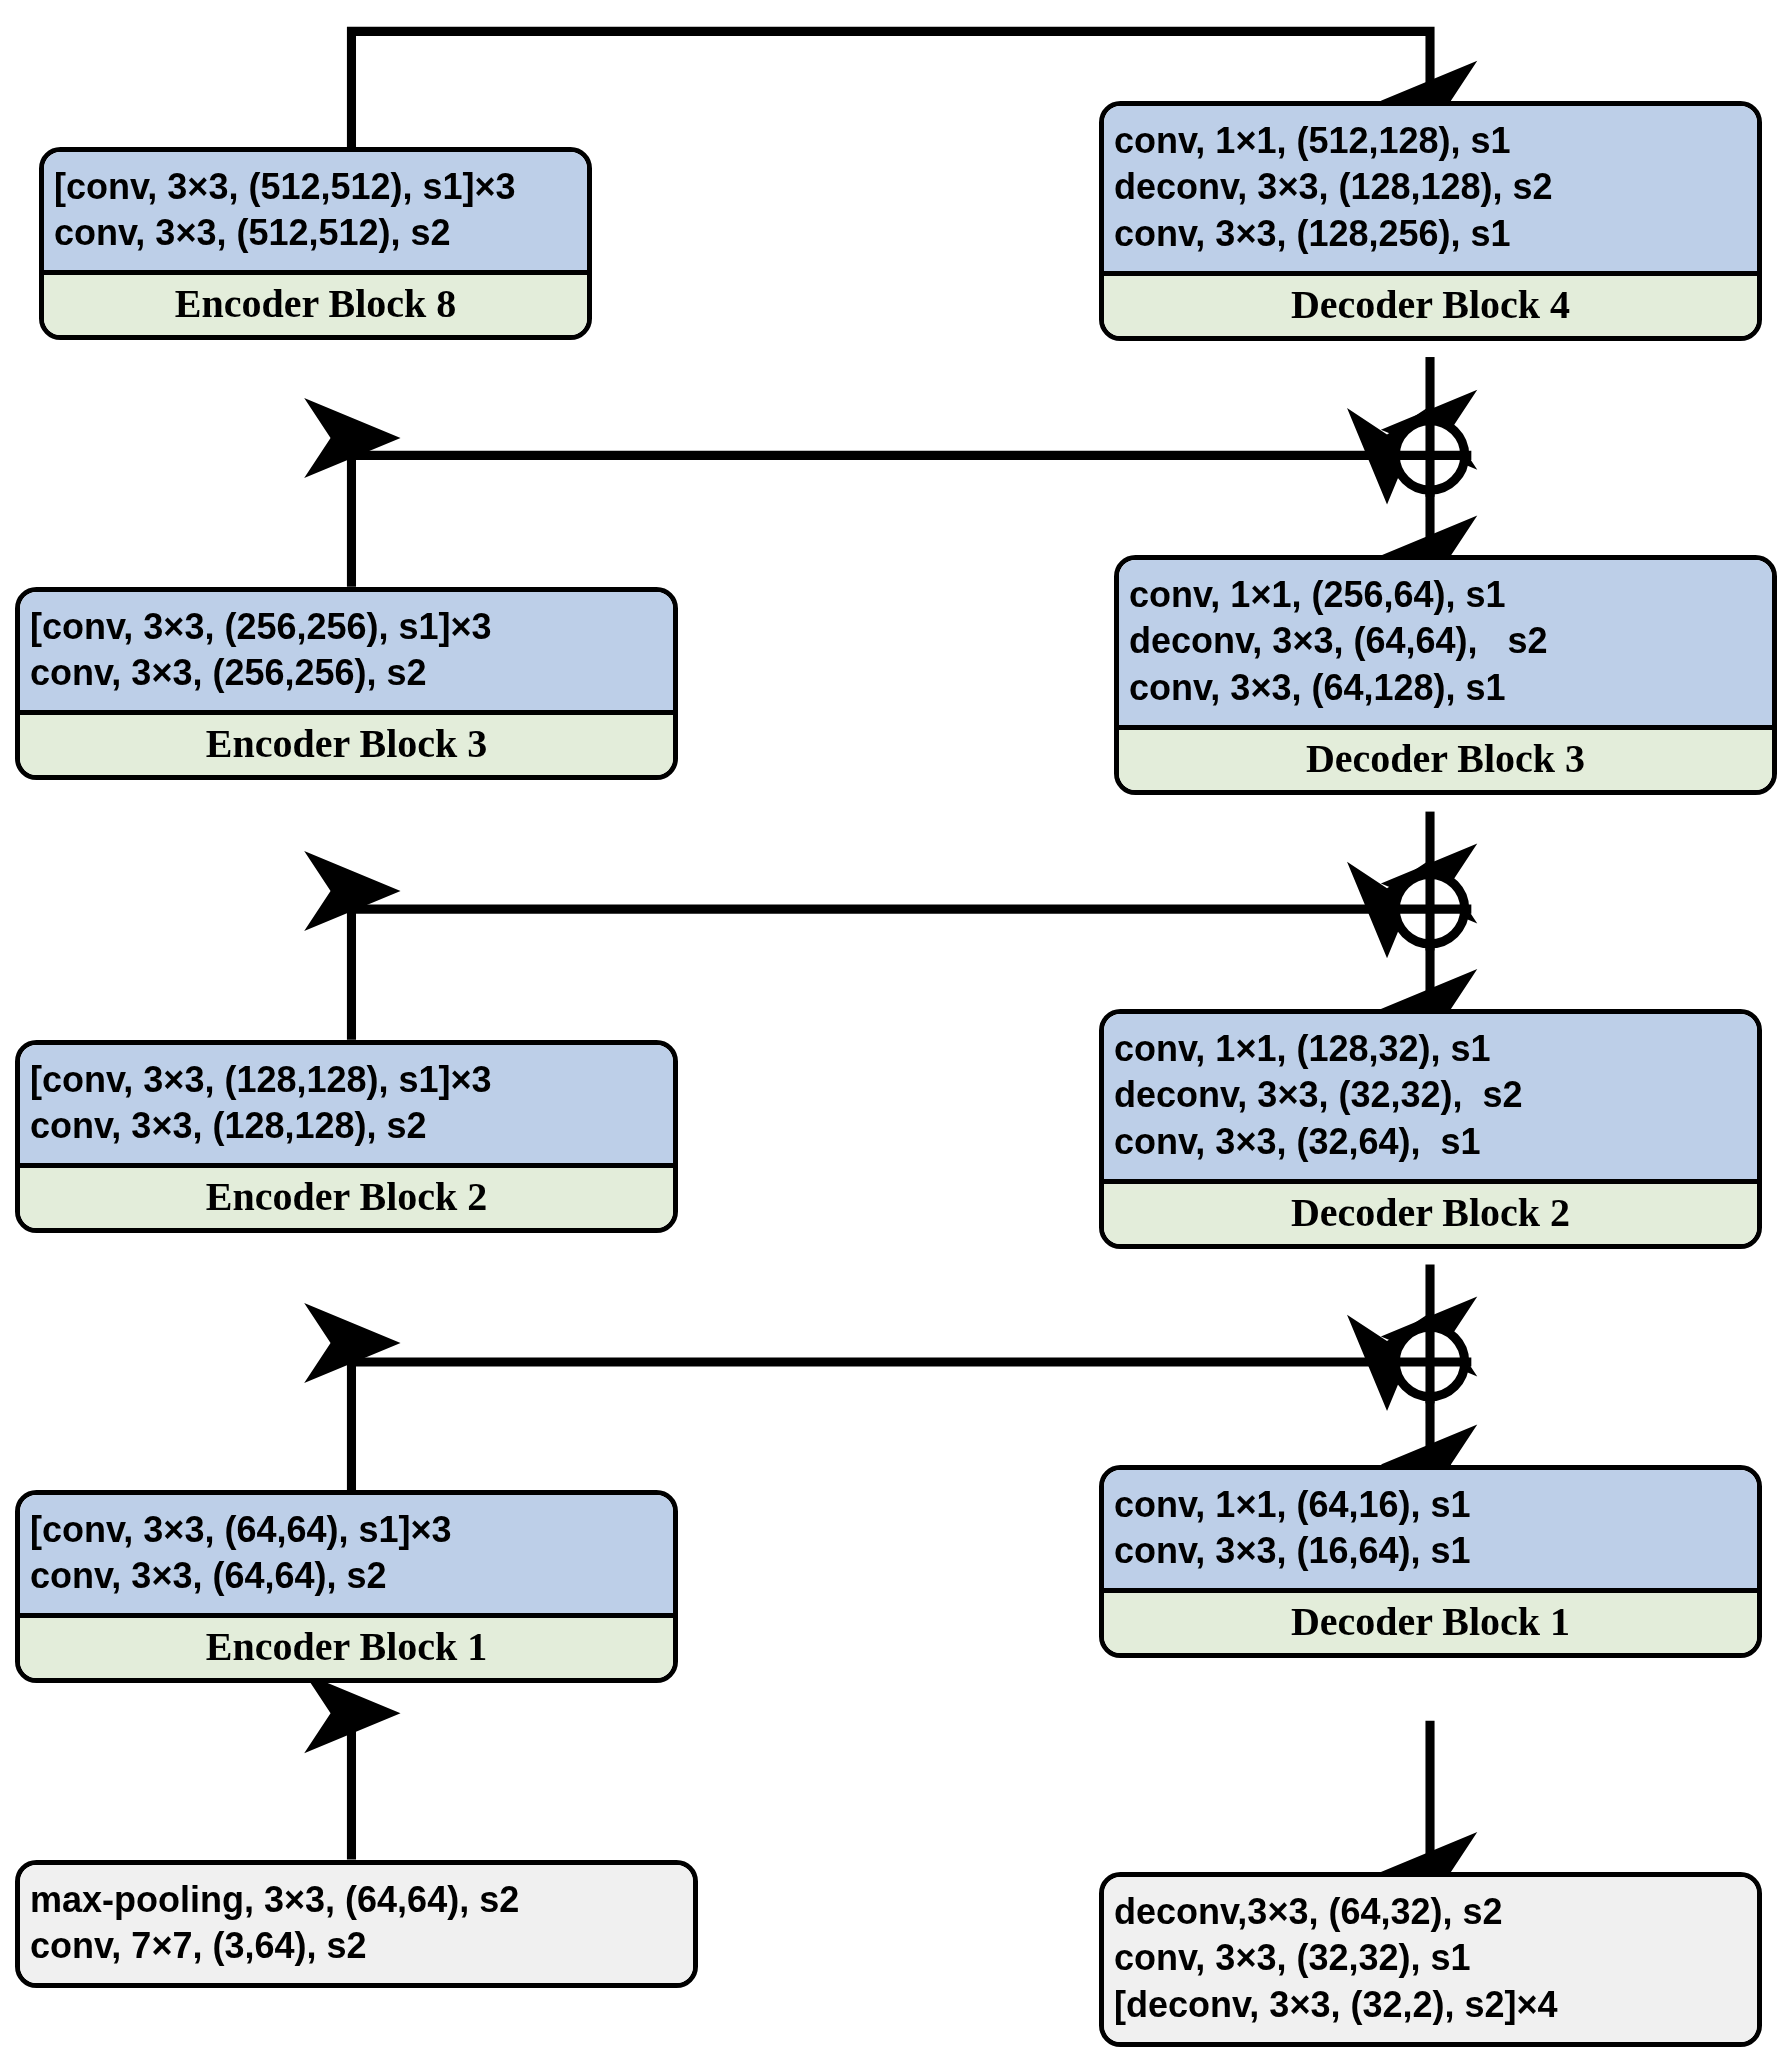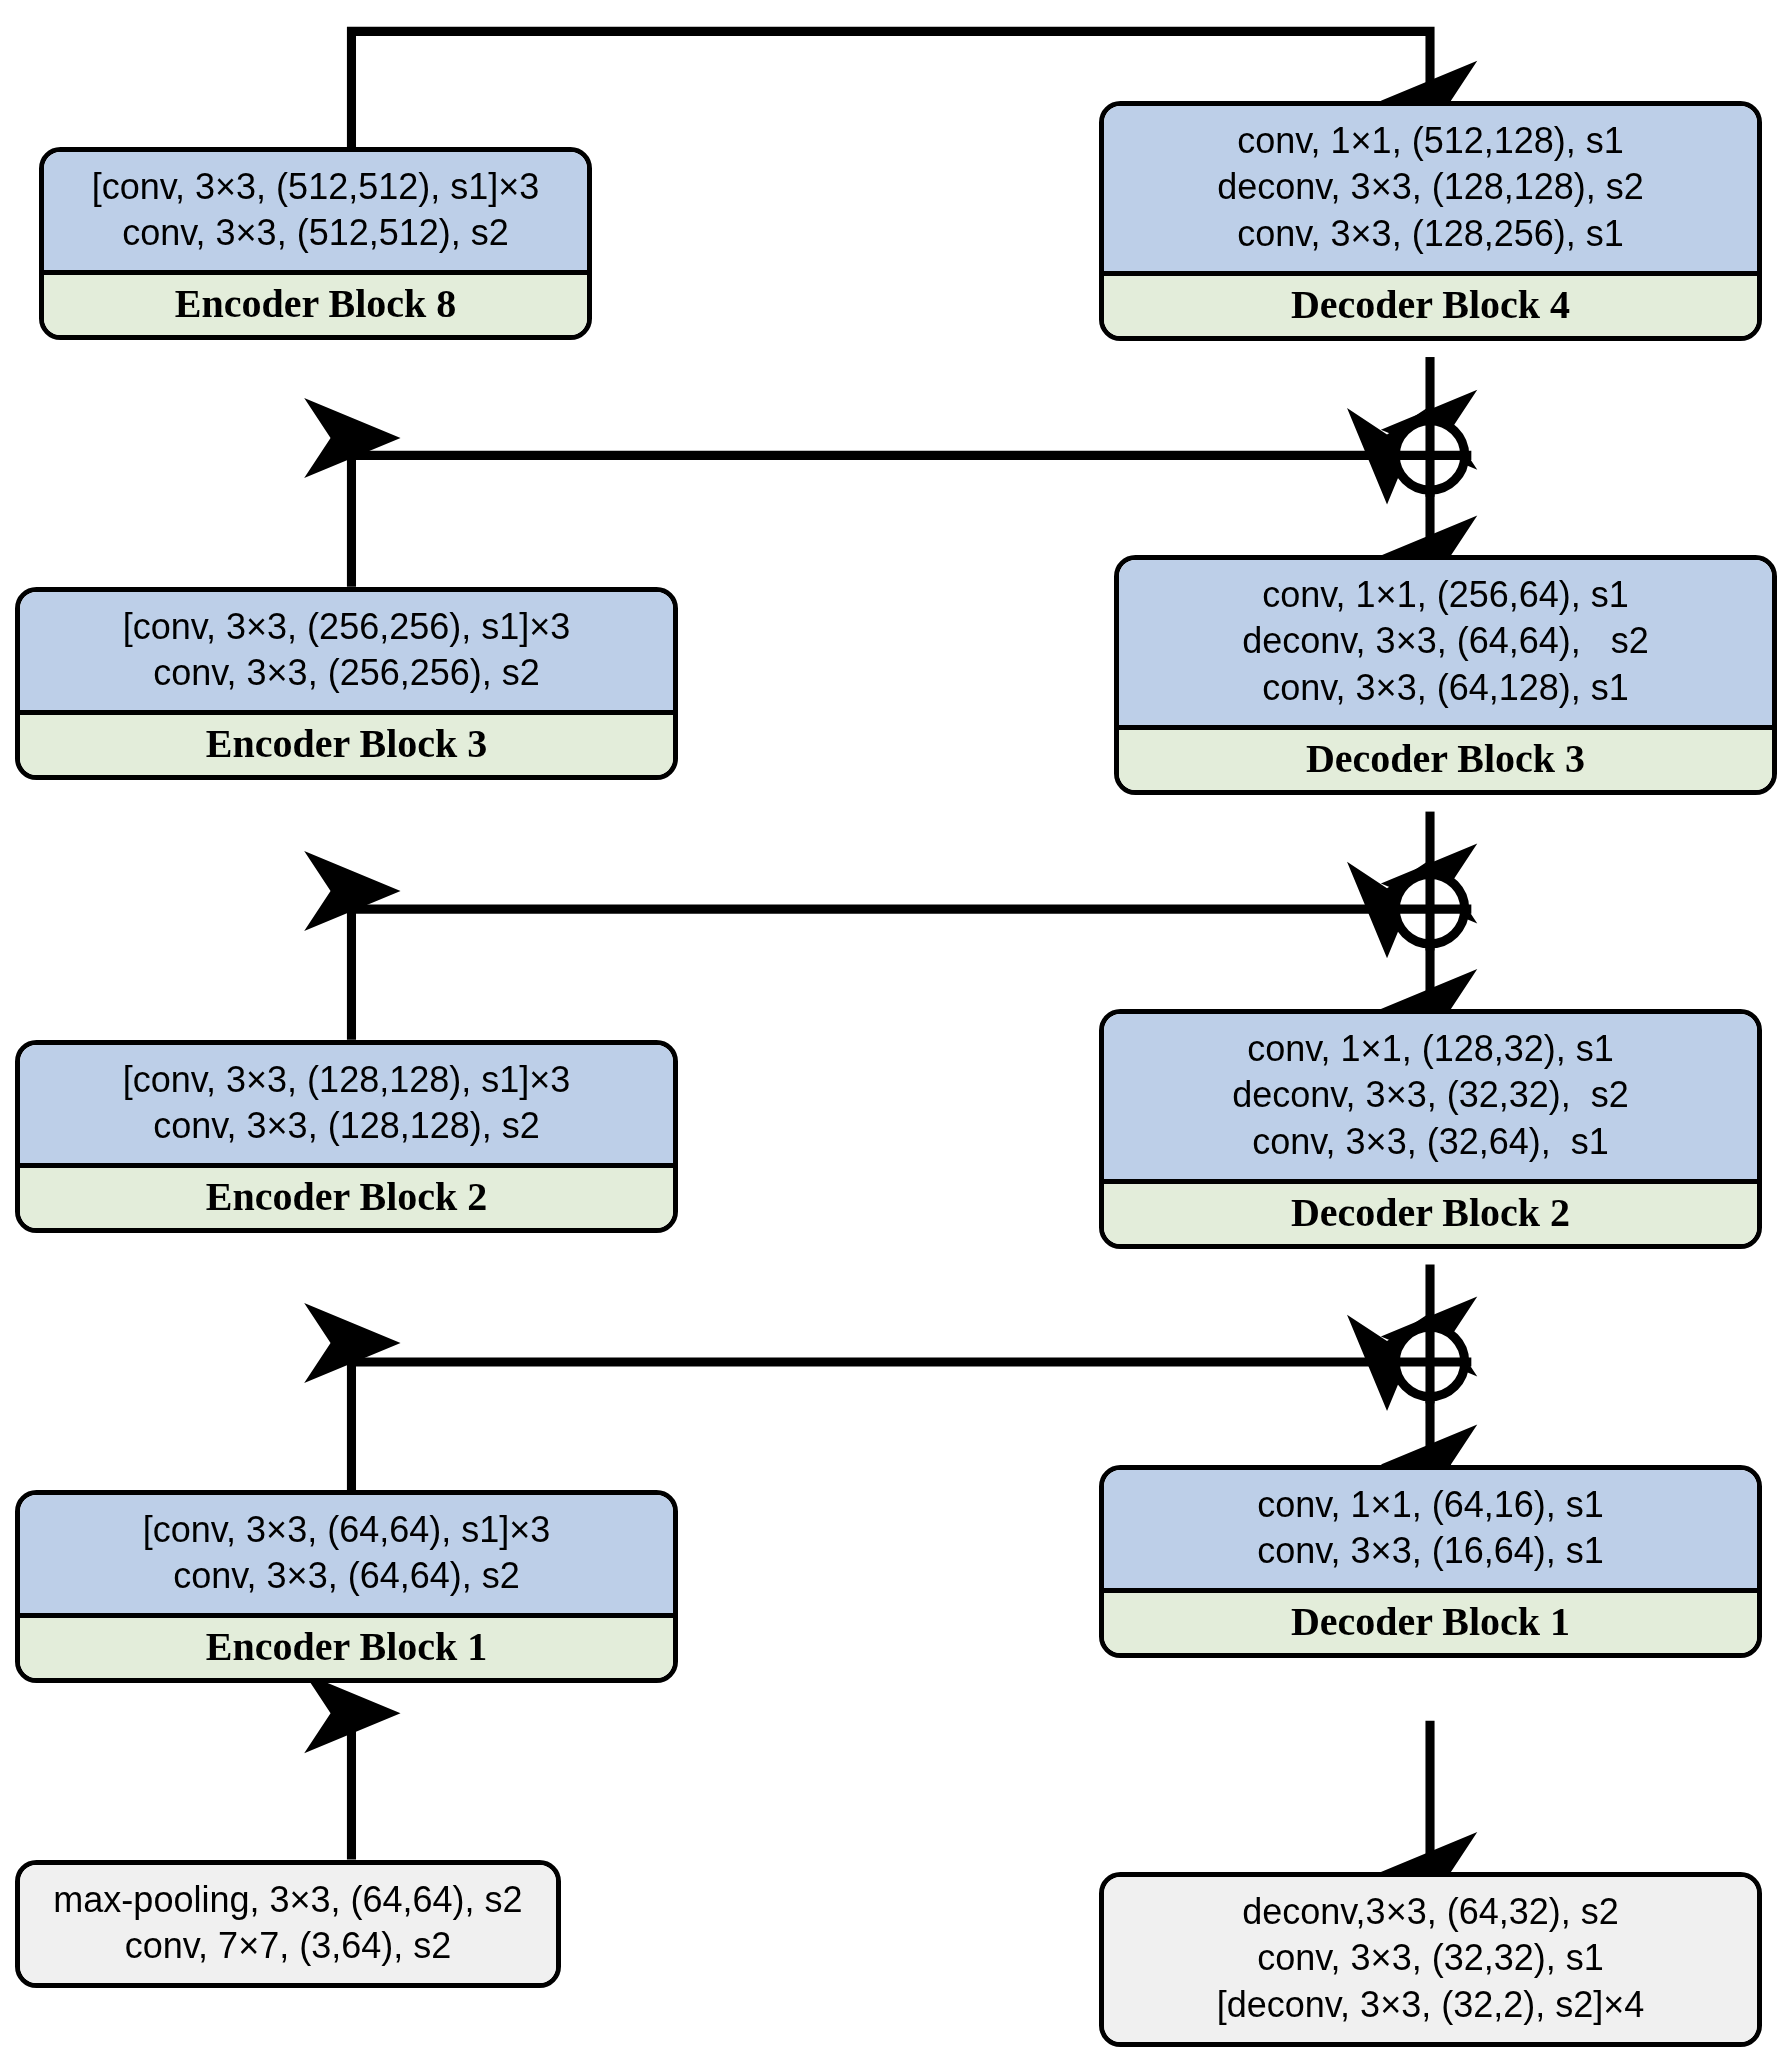--- a/index.html
+++ b/index.html
@@ -30,21 +30,21 @@
     background: #ffffff;
     overflow: hidden;
     z-index: 3;
   }
   .node-ops {
     box-sizing: border-box;
     width: 100%;
     background: #bdcfe8;
     border-bottom: 5.8px solid #000000;
     padding: 11.6px 10px 13.2px 10px;
-    text-align: center;
+    font-weight: bold;
   }
   .node-ops.last { border-bottom: none; }
   .op-line {
     font-family: "Liberation Sans", sans-serif;
     font-size: 36px;
     line-height: 1.30;
     color: #000000;
     white-space: pre;
     letter-spacing: 0px;
   }
@@ -148,21 +148,21 @@
   <div class="node" style="left:15px; top:1490px; width:663px;">
     <div class="node-ops">
       <div class="op-line">[conv, 3×3, (64,64), s1]×3</div>
       <div class="op-line">conv, 3×3, (64,64), s2</div>
     </div>
     <div class="node-label">
       <span class="label-text">Encoder Block 1</span>
     </div>
   </div>
 
-  <div class="node plain" style="left:15px; top:1860px; width:546px;">
+  <div class="node plain" style="left:15px; top:1860px; width:683px;">
     <div class="node-ops last">
       <div class="op-line">max-pooling, 3×3, (64,64), s2</div>
       <div class="op-line">conv, 7×7, (3,64), s2</div>
     </div>
   </div>
 
   <div class="node" style="left:1099px; top:101px; width:663px;">
     <div class="node-ops">
       <div class="op-line">conv, 1×1, (512,128), s1</div>
       <div class="op-line">deconv, 3×3, (128,128), s2</div>

